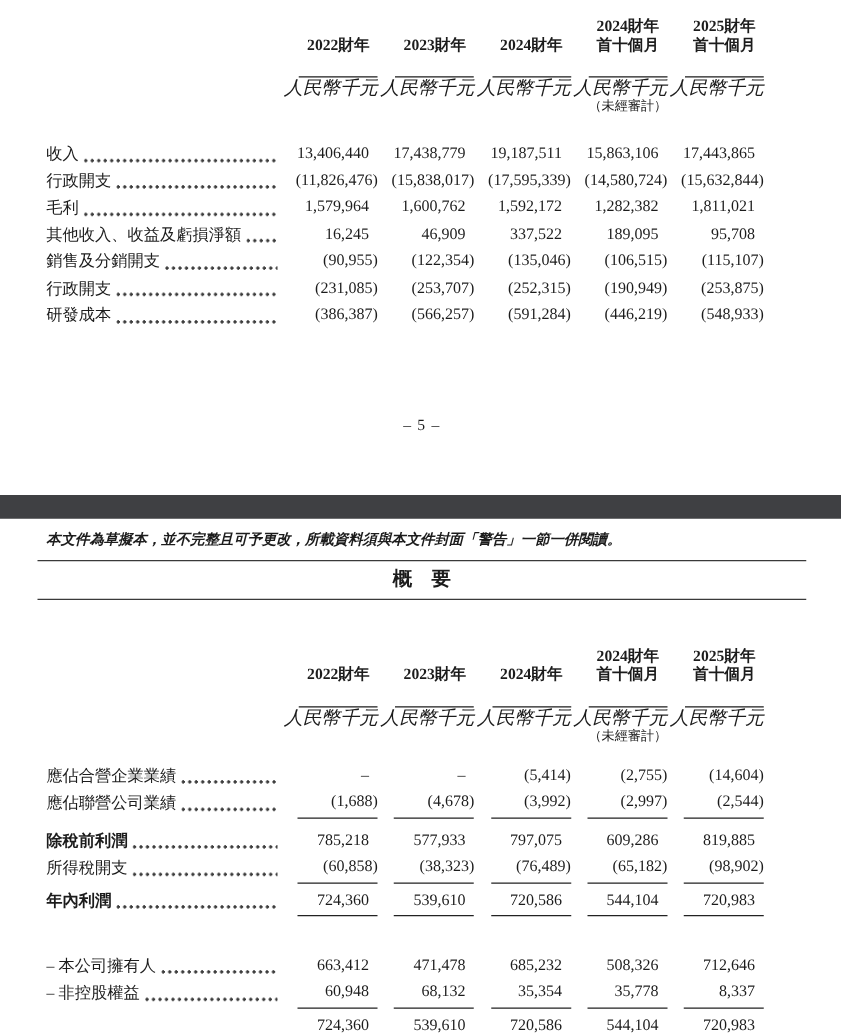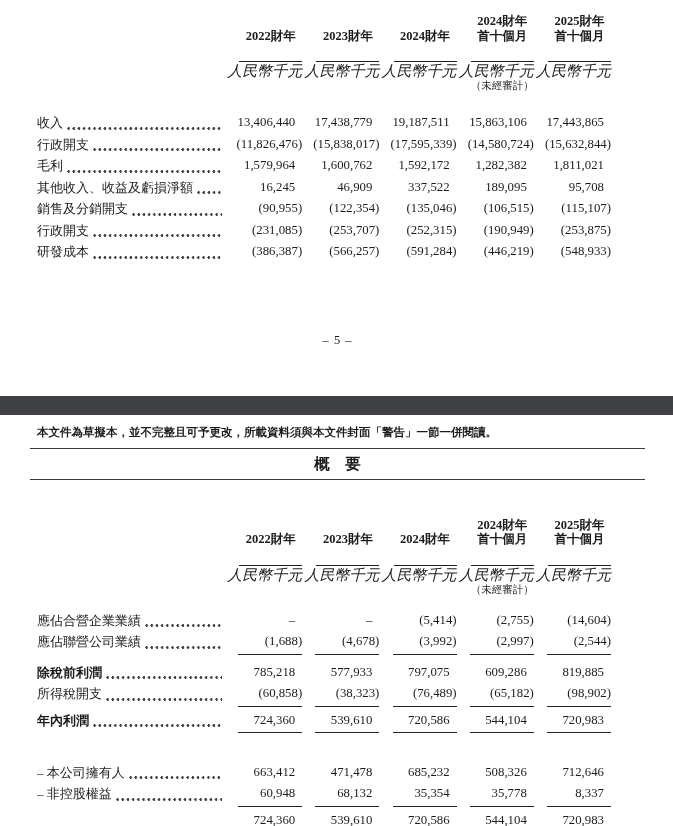--- a/index.html
+++ b/index.html
@@ -47,21 +47,21 @@
   }
   .mb9 { margin-bottom:9px; }
   .mb5 { margin-bottom:5px; }
 
   
   .pagenum { text-align:center; font-size:12.5px; margin-top:70px; letter-spacing:1px; }
   .divider { height:19px; background:#3f4043; margin-top:48px; }
   .lower { padding:10px 28px 0 30px; }
   .disclaimer {
     font-family:"Liberation Sans","DejaVu Sans",sans-serif;
-    font-weight:bold; font-size:11.5px; line-height:15px; padding-left:7px;
+    font-weight:bold; font-size:11.5px; line-height:15px; padding-left:7px;font-style:italic;
   }
   .rule { border:none; border-top:1.5px solid #3a3a3a; margin:8px 0 0; }
   .rule2 { margin-top:4px; }
   .sec-title { text-align:center; font-weight:bold; font-size:15.5px; line-height:22px; margin-top:4px; }
   .sec-title span { letter-spacing:1em; margin-right:-1em;text-align:center; }
   .t2 { margin-top:38px; }
   .t2 .tbody { margin-top:14px; }
 </style>
 </head>
 <body>

